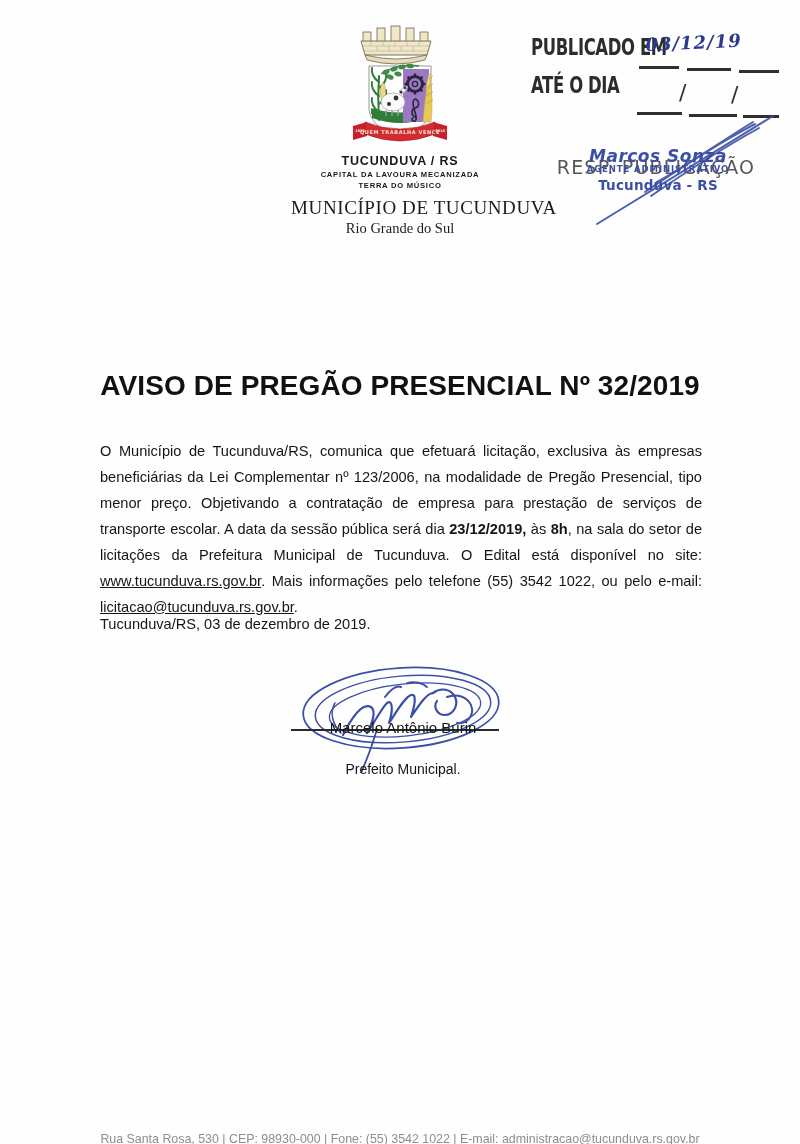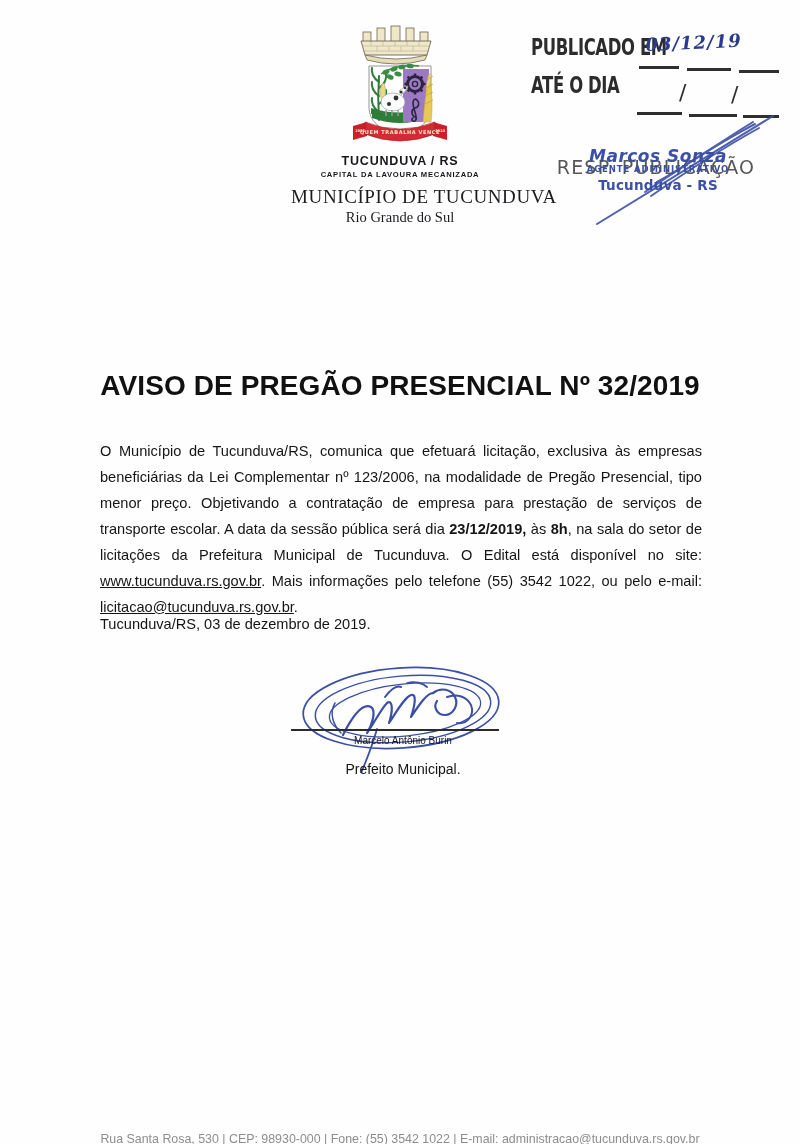--- a/index.html
+++ b/index.html
@@ -244,24 +244,24 @@
     position: absolute;
     left: 8px;
     top: 74px;
     width: 208px;
     height: 1.6px;
     background: #2b2b2b;
   }
   .sign-name {
     position: absolute;
     left: 0;
-    top: 80px;
+    top: 64px;
     width: 240px;
     text-align: center;
-    font-size: 10px;
+    font-size: 15px;
     color: #151515;
   }
   .sign-role {
     position: absolute;
     left: 0;
     top: 106px;
     width: 240px;
     text-align: center;
     font-size: 14px;
     color: #151515;
@@ -389,20 +389,21 @@
           <path d="M24 100 Q59 114 94 100 L94 112 Q59 126 24 112 Z" fill="#d22b33" stroke="#9e1a22" stroke-width="0.6"></path>
           <text x="59" y="112" font-family="DejaVu Sans, sans-serif" font-size="5" font-weight="bold" fill="#f5e6c8" text-anchor="middle" letter-spacing="0.6">QUEM TRABALHA VENCE</text>
           <text x="19" y="110" font-family="DejaVu Sans, sans-serif" font-size="3.6" font-weight="bold" fill="#f5e6c8" text-anchor="middle">1955</text>
           <text x="99" y="110" font-family="DejaVu Sans, sans-serif" font-size="3.6" font-weight="bold" fill="#f5e6c8" text-anchor="middle">2010</text>
         </g>
       </svg>
     </div>
 
     <div class="crest-city">TUCUNDUVA / RS</div>
     <div class="crest-sub1">CAPITAL DA LAVOURA MECANIZADA</div>
+    <div class="crest-sub2">TERRA DO MÚSICO</div>
     <div class="muni-name">MUNICÍPIO DE TUCUNDUVA</div>
     <div class="muni-state">Rio Grande do Sul</div>
   </div>
 
   <div class="stamp">
     <div class="stamp-line1">PUBLICADO EM</div>
     <div class="stamp-date">03/12/19</div>
     <div class="stamp-rule r1"></div>
     <div class="stamp-rule r2"></div>
     <div class="stamp-rule r3"></div>

